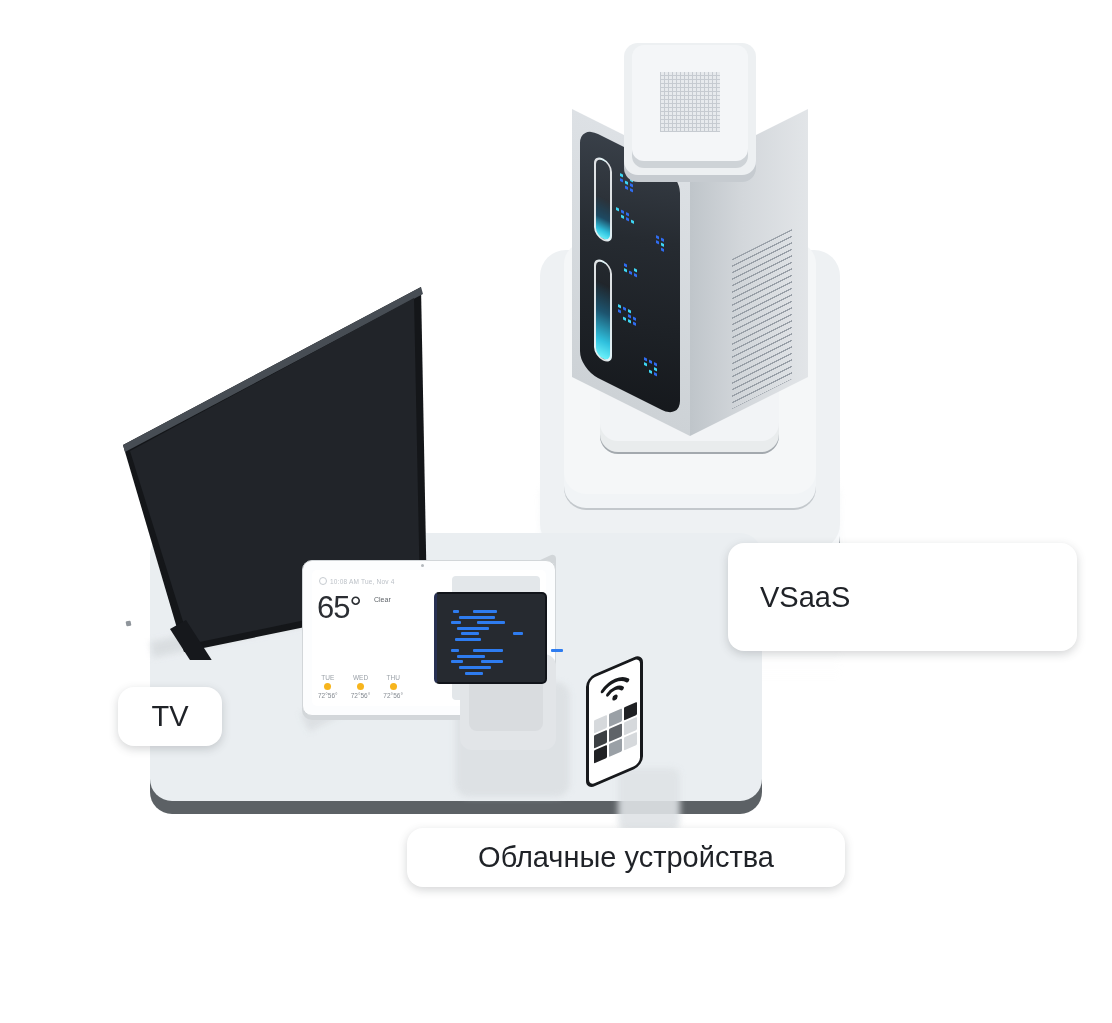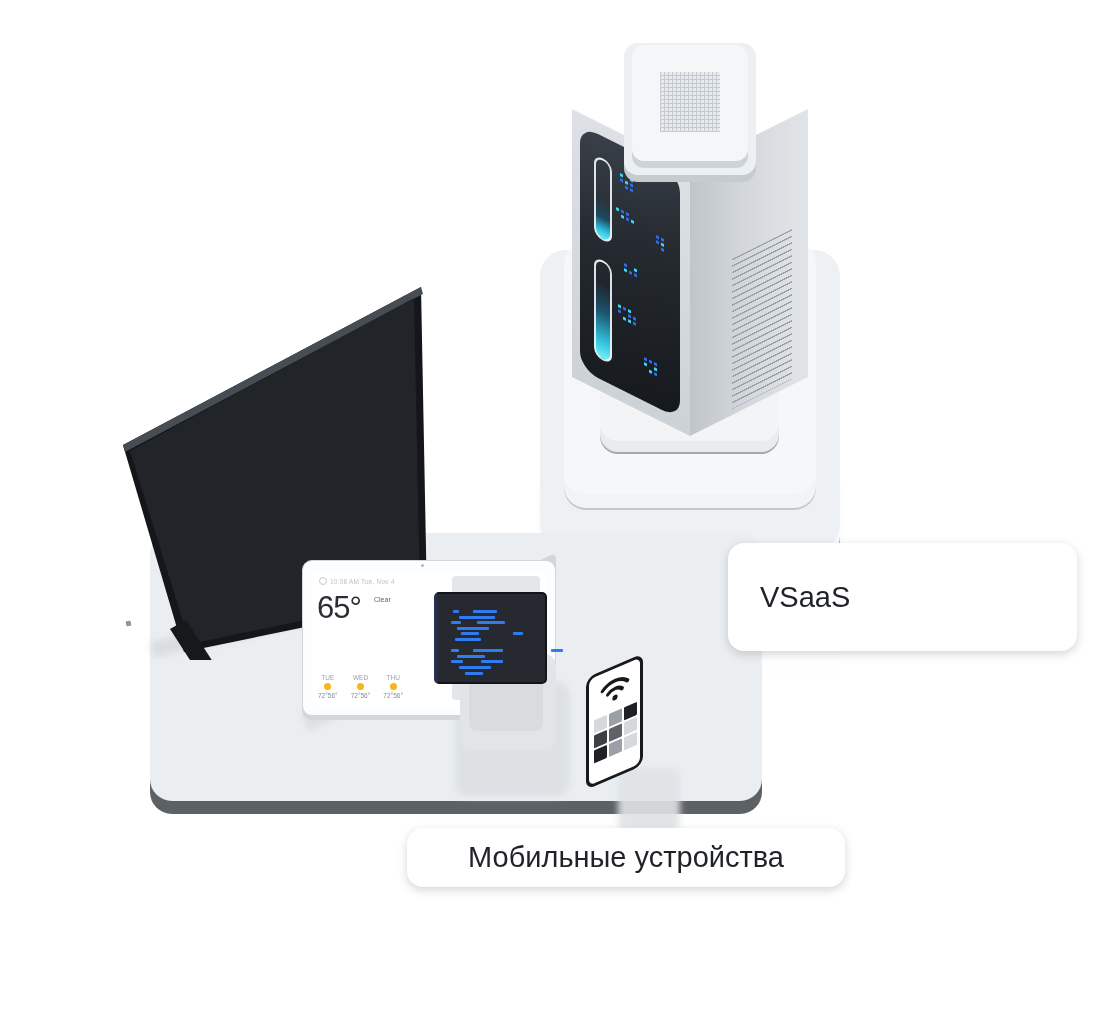--- a/index.html
+++ b/index.html
@@ -295,20 +295,23 @@
         <div class="cell" style="background: rgb(32, 33, 36);"></div>
         <div class="cell" style="background: rgb(60, 64, 67);"></div>
         <div class="cell" style="background: rgb(95, 99, 104);"></div>
         <div class="cell" style="background: rgb(214, 217, 220);"></div>
         <div class="cell" style="background: rgb(32, 33, 36);"></div>
         <div class="cell" style="background: rgb(154, 160, 166);"></div>
         <div class="cell" style="background: rgb(214, 217, 220);"></div>
       </div>
   </div>
 
+  <div class="card" style="left:118px;top:687px;width:104px;height:59px;">
+    <span>TV</span>
+  </div>
   <div class="card" style="left:407px;top:828px;width:438px;height:59px;">
-    <span>Мобильные устройства</span>
+    <span>Облачные устройства</span>
   </div>
   <div class="card card-multiline" style="left:728px;top:543px;width:349px;height:108px;">
     <span>VSaaS</span>
   </div>
 
 </div>
 
 </body></html>

